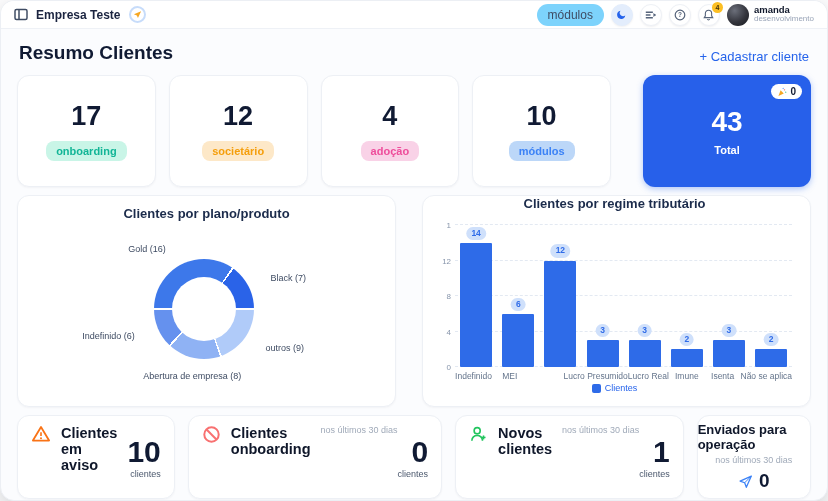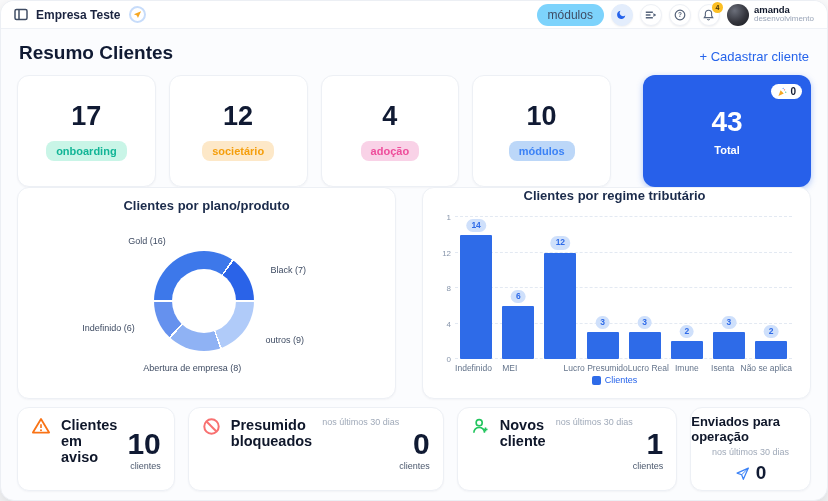--- a/index.html
+++ b/index.html
@@ -46,21 +46,21 @@
   .stat-badge { font-size:11px; font-weight:bold; padding:4px 10px; border-radius:8px; }
   .total-card { width:168px; margin-left:19px; border-radius:12px; position:relative;
     display:flex; flex-direction:column; align-items:center; justify-content:center; gap:6px;
     color:#fff; box-shadow:0 2px 6px rgba(37,99,235,.35); }
   .total-value { font-size:28px; font-weight:bold; }
   .total-label { font-size:11px; font-weight:bold; }
   .total-pill { position:absolute; top:9px; right:9px; background:#fff; border-radius:8px;
     padding:2px 6px; display:flex; align-items:center; gap:3px;
     font-size:10px; font-weight:bold; color:#101a33; }
   
-  .charts-row { display:grid; grid-template-columns:1fr 1.026fr; gap:26px; height:212px; }
+  .charts-row { margin-top:8px; display:grid; grid-template-columns:1fr 1.026fr; gap:26px; height:212px; }
   .chart-card { background:#fff; border:1px solid #edf0f5; border-radius:12px;
     box-shadow:0 1px 2px rgba(16,24,40,.04); padding-top:10px; position:relative; overflow:hidden; }
   .chart-title { text-align:center; font-size:13px; font-weight:bold; color:#1b2b4b; }
   
   .donut-area { position:relative; height:180px; }
   .donut { position:absolute; left:50%; top:38px; width:100px; height:100px;
     margin-left:-53px; border-radius:50%; }
   .donut::after { content:""; position:absolute; left:18px; top:18px; width:64px; height:64px;
     background:#fff; border-radius:50%; }
   .donut-label { position:absolute; font-size:9px; color:#3f4c63; white-space:nowrap; }
@@ -311,40 +311,40 @@
   </div>
 
   <div class="info-card">
     <div class="info-left">
       <span class="info-icon" style="display:flex;margin-bottom:2px;">
                 <svg width="19" height="19" viewBox="0 0 20 20">
                   <circle cx="10" cy="10" r="7.6" fill="none" stroke="#f87171" stroke-width="2.1"></circle>
                   <line x1="4.8" y1="4.8" x2="15.2" y2="15.2" stroke="#f87171" stroke-width="2.1"></line>
                 </svg>
               </span>
-      <div class="info-title">Presumido bloqueados</div>
+      <div class="info-title">Clientes onboarding</div>
       <div class="info-sub">nos últimos 30 dias</div>
     </div>
     <div class="info-right">
       <div class="info-value">0</div>
       <div class="info-unit">clientes</div>
     </div>
   </div>
 
   <div class="info-card">
     <div class="info-left">
       <span class="info-icon" style="display:flex;margin-bottom:2px;">
                 <svg width="19" height="19" viewBox="0 0 20 20">
                   <circle cx="8.6" cy="6" r="3.2" fill="none" stroke="#22c55e" stroke-width="1.7"></circle>
                   <path d="M3 16.5 a5.6 5.6 0 0 1 11.2 0" fill="none" stroke="#22c55e" stroke-width="1.7"></path>
                   <line x1="15.3" y1="11" x2="15.3" y2="15.2" stroke="#22c55e" stroke-width="1.6"></line>
                   <line x1="13.2" y1="13.1" x2="17.4" y2="13.1" stroke="#22c55e" stroke-width="1.6"></line>
                 </svg>
               </span>
-      <div class="info-title">Novos cliente</div>
+      <div class="info-title">Novos clientes</div>
       <div class="info-sub">nos últimos 30 dias</div>
     </div>
     <div class="info-right">
       <div class="info-value">1</div>
       <div class="info-unit">clientes</div>
     </div>
   </div>
 </div>
       <div class="sent-card">
         <div class="sent-title">Enviados para operação</div>

